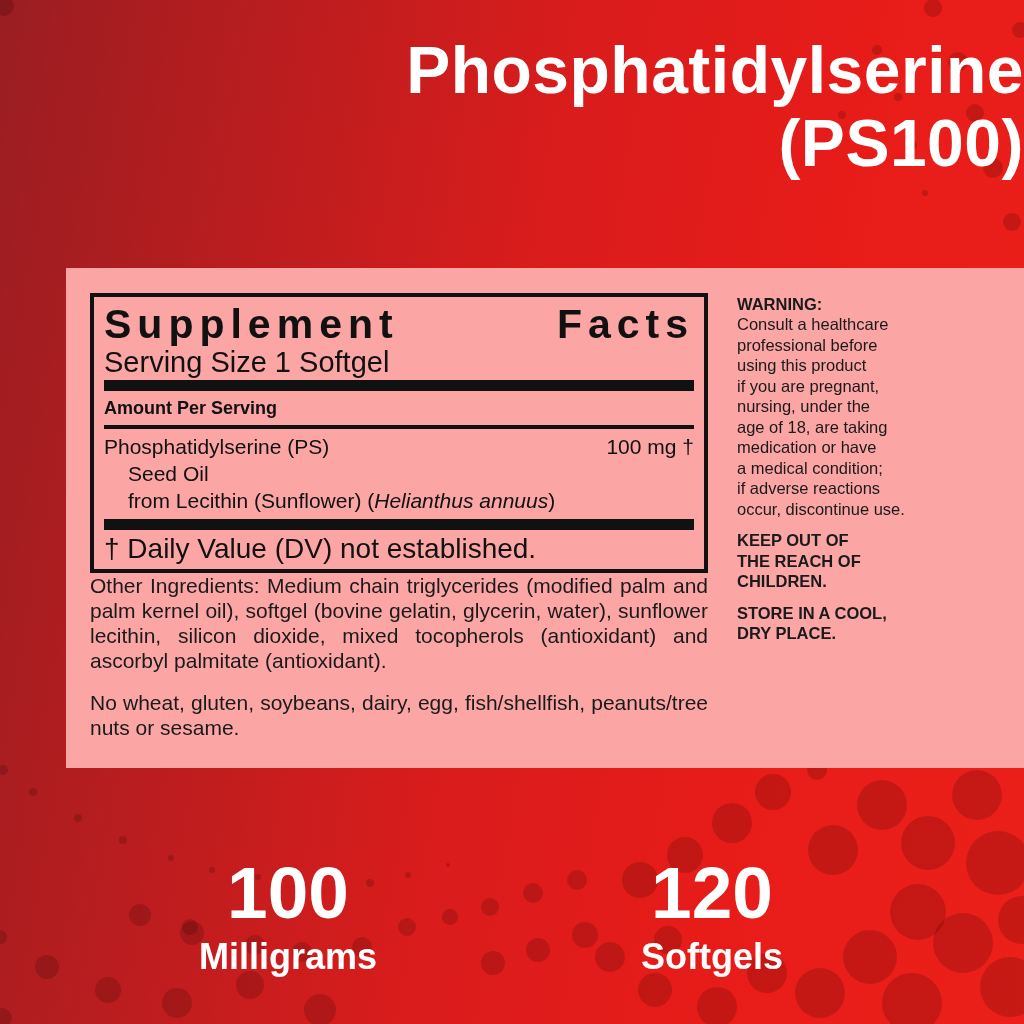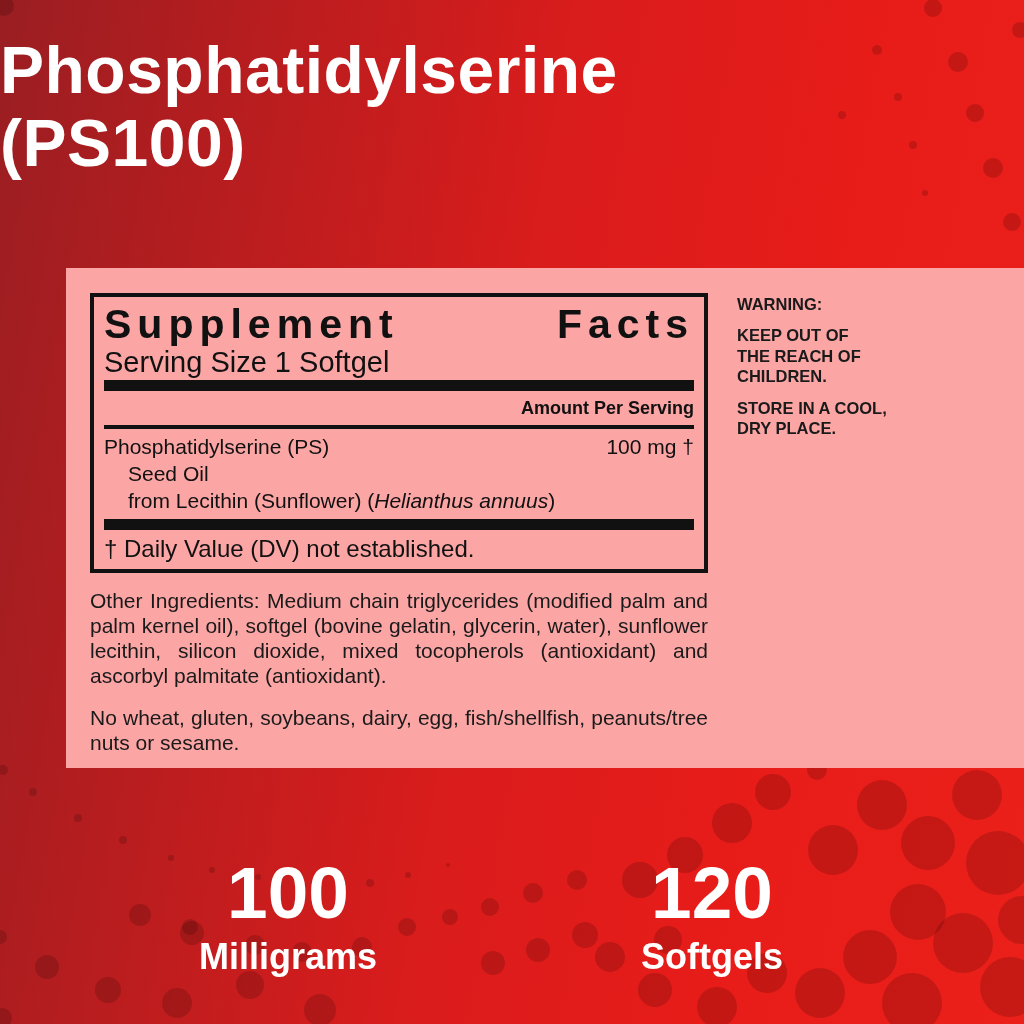--- a/index.html
+++ b/index.html
@@ -7,21 +7,21 @@
     width: 1024px; height: 1024px;
     position: relative; overflow: hidden;
     font-family: "Liberation Sans", sans-serif;
     background: linear-gradient(100deg, #9a1e22 0%, #b81d1f 22%, #d91c1c 48%, #e81c19 75%, #ec201a 100%);
   }
   .dots-layer { position: absolute; left: 0; top: 0; width: 1024px; height: 1024px; pointer-events: none; }
   .dots-layer circle { fill: rgba(20,0,0,0.17); }
 
   .product-title {
     position: absolute; top: 34px; left: 0; width: 1024px;
-    text-align: left; color: #ffffff; font-weight: bold;
+    text-align: right; color: #ffffff; font-weight: bold;
     font-size: 66px; line-height: 73px; letter-spacing: 0.5px;
   }
 
   .label-panel {
     position: absolute; left: 66px; top: 268px;
     width: 1020px; height: 500px; background: #fca5a5;
     color: #111111;
   }
 
   .facts-col { position: absolute; left: 24px; top: 25px; width: 618px; }
@@ -32,28 +32,28 @@
     box-sizing: border-box;
   }
   .sf-title {
     font-size: 41px; font-weight: bold; line-height: 46px;
     letter-spacing: 6px;
     text-align: justify; text-align-last: justify;
     white-space: nowrap;
   }
   .sf-serving { font-size: 29px; line-height: 26px; margin-top: 2px; }
   .bar-thick { height: 11px; background: #111111; margin-top: 5px; }
-  .sf-amount-header { font-size: 18px; font-weight: bold; text-align: right; margin-top: 7px; }
+  .sf-amount-header { font-size: 18px; font-weight: bold; text-align: left; margin-top: 7px; }
   .bar-thin { height: 4px; background: #111111; margin-top: 6px; }
   .sf-row { display: flex; justify-content: space-between; font-size: 21px; line-height: 26px; margin-top: 5px; }
   .sf-sub { font-size: 21px; line-height: 27px; padding-left: 24px; }
   .sf-sub .latin { font-style: italic; }
-  .sf-footnote { font-size: 24px; line-height: 25px; margin-top: 6px; }
-
-  .para { font-size: 21px; line-height: 25px; text-align: justify; margin-top: 15px; color: #1a1a1a; }
+  .sf-footnote { font-size: 28px; line-height: 25px; margin-top: 6px; }
+
+  .para { font-size: 21px; line-height: 25px; text-align: justify; color: #1a1a1a; }
   .para + .para { margin-top: 17px; }
 
   .warn-col { position: absolute; left: 671px; top: 27px; width: 218px; color: #1a1a1a; }
   .warn-title { font-size: 16.5px; font-weight: bold; line-height: 19px; }
   .warn-body { font-size: 16.5px; line-height: 20.5px; white-space: pre-line; }
   .warn-keepout, .warn-storage { font-size: 16.5px; font-weight: bold; line-height: 20.5px; white-space: pre-line; margin-top: 11px; }
 
   .qty-group { position: absolute; text-align: center; color: #ffffff; transform: translateX(-50%); }
   .qty-value { font-size: 73px; font-weight: bold; line-height: 70px; }
   .qty-unit { font-size: 36px; font-weight: bold; line-height: 38px; margin-top: 10px; }
@@ -171,20 +171,30 @@
       <div class="bar-thick"></div>
       <div class="sf-footnote">† Daily Value (DV) not established.</div>
     </div>
 
     <div class="para">Other Ingredients: Medium chain triglycerides (modified palm and palm kernel oil), softgel (bovine gelatin, glycerin, water), sunflower lecithin, silicon dioxide, mixed tocopherols (antioxidant) and ascorbyl palmitate (antioxidant).</div>
     <div class="para">No wheat, gluten, soybeans, dairy, egg, fish/shellfish, peanuts/tree nuts or sesame.</div>
   </div>
 
   <div class="warn-col">
     <div class="warn-title">WARNING:</div>
+    <div class="warn-body">Consult a healthcare
+professional before
+using this product
+if you are pregnant,
+nursing, under the
+age of 18, are taking
+medication or have
+a medical condition;
+if adverse reactions
+occur, discontinue use.</div>
     <div class="warn-keepout">KEEP OUT OF
 THE REACH OF
 CHILDREN.</div>
     <div class="warn-storage">STORE IN A COOL,
 DRY PLACE.</div>
   </div>
 
 </div>
 
 <div class="qty-group qty-left">

